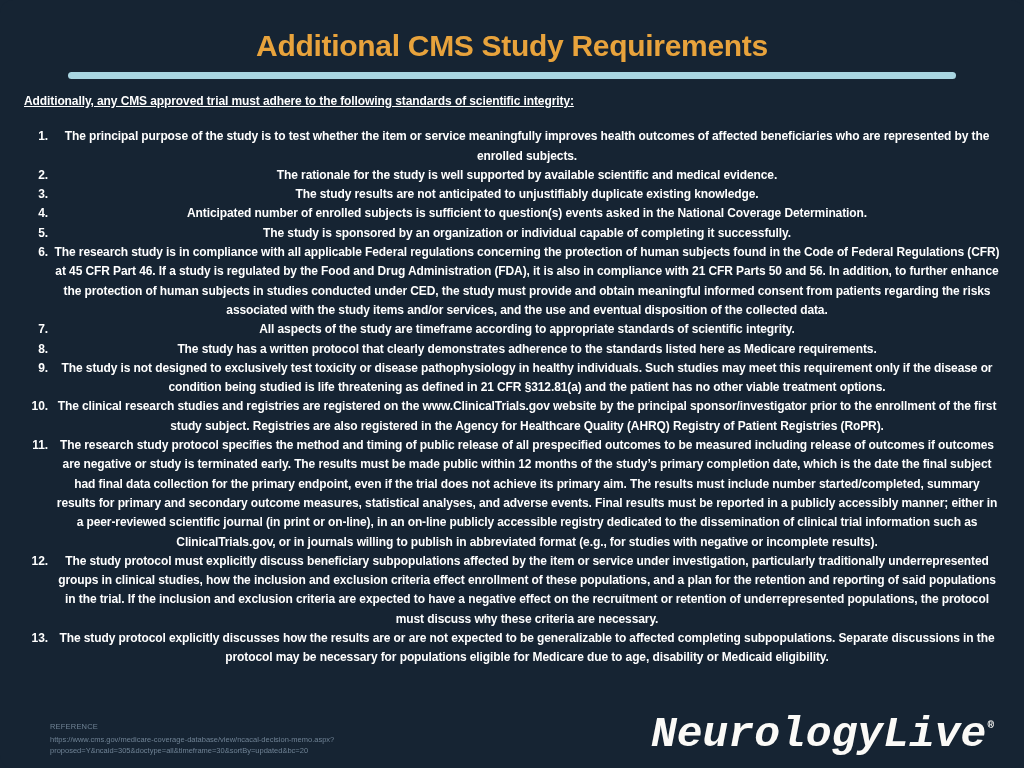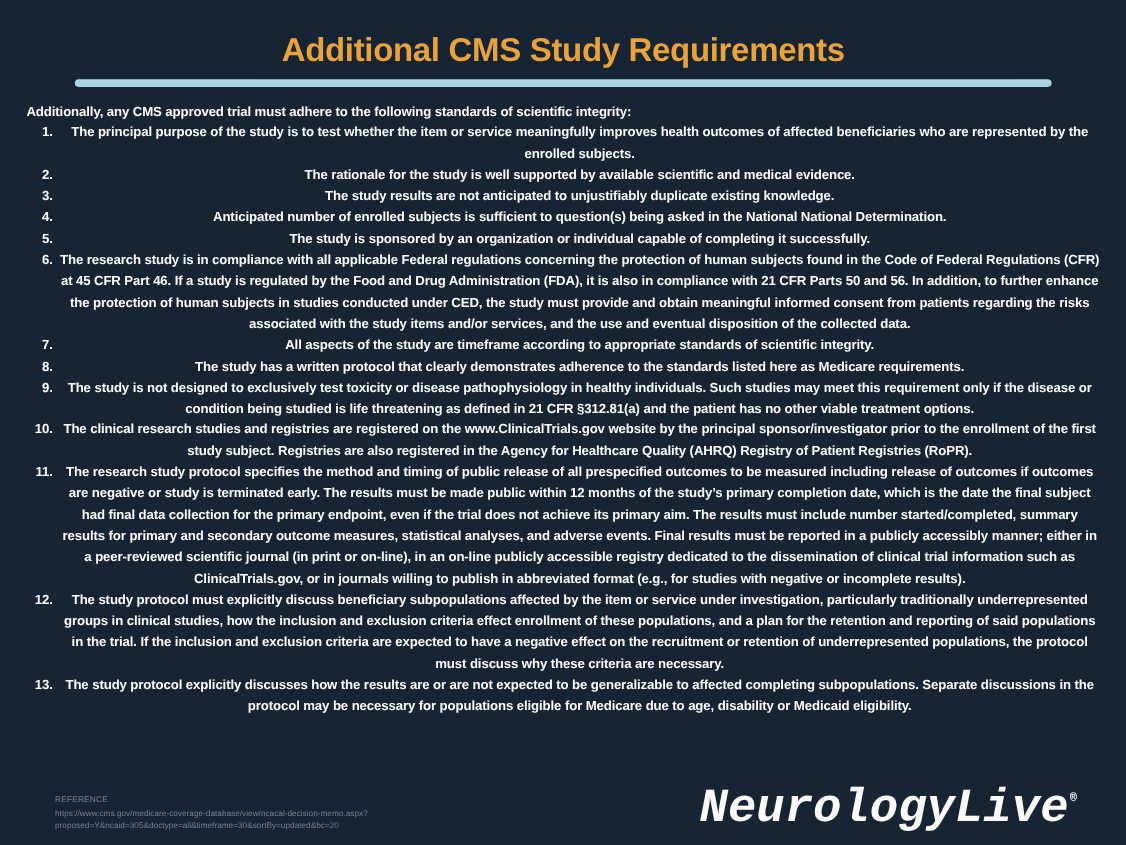--- a/index.html
+++ b/index.html
@@ -17,27 +17,27 @@
   }
   .rule{
     width:888px;height:7px;background:var(--rule);
     border-radius:4px;margin:9px auto 0;
   }
   .content{
     padding:13px 24px 0 24px;
     color:var(--body);font-weight:bold;
     font-size:12px;line-height:19.3px;letter-spacing:-0.1px;
   }
-  .intro{margin-bottom:0;}
+  .intro{margin-bottom:16px;text-decoration:underline;}
   .req-list{margin-top:0;}
   .req-item{display:flex;}
   .req-num{width:24px;min-width:24px;text-align:right;margin-right:6px;}
   .req-text{flex:1;text-align:center;}
   .footer{
-    position:absolute;left:0;right:15px;bottom:0;
+    position:absolute;left:0;right:0;bottom:0;
     display:flex;justify-content:space-between;align-items:flex-end;
     padding:0 30px 12px 50px;
   }
   .reference{
     color:var(--ref);font-weight:normal;
     font-size:7.5px;line-height:11px;
   }
   .reference div{white-space:nowrap;}
   .ref-label{margin-bottom:2px;letter-spacing:0.2px;}
   .logo{
@@ -67,21 +67,21 @@
       <div class="req-item">
         <span class="req-num">2.</span>
         <span class="req-text">The rationale for the study is well supported by available scientific and medical evidence.</span>
       </div>
       <div class="req-item">
         <span class="req-num">3.</span>
         <span class="req-text">The study results are not anticipated to unjustifiably duplicate existing knowledge.</span>
       </div>
       <div class="req-item">
         <span class="req-num">4.</span>
-        <span class="req-text">Anticipated number of enrolled subjects is sufficient to question(s) being asked in the National National Determination.</span>
+        <span class="req-text">Anticipated number of enrolled subjects is sufficient to question(s) events asked in the National Coverage Determination.</span>
       </div>
       <div class="req-item">
         <span class="req-num">5.</span>
         <span class="req-text">The study is sponsored by an organization or individual capable of completing it successfully.</span>
       </div>
       <div class="req-item">
         <span class="req-num">6.</span>
         <span class="req-text">The research study is in compliance with all applicable Federal regulations concerning the protection of human subjects found in the Code of Federal Regulations (CFR) at 45 CFR Part 46. If a study is regulated by the Food and Drug Administration (FDA), it is also in compliance with 21 CFR Parts 50 and 56. In addition, to further enhance the protection of human subjects in studies conducted under CED, the study must provide and obtain meaningful informed consent from patients regarding the risks associated with the study items and/or services, and the use and eventual disposition of the collected data.</span>
       </div>
       <div class="req-item">

